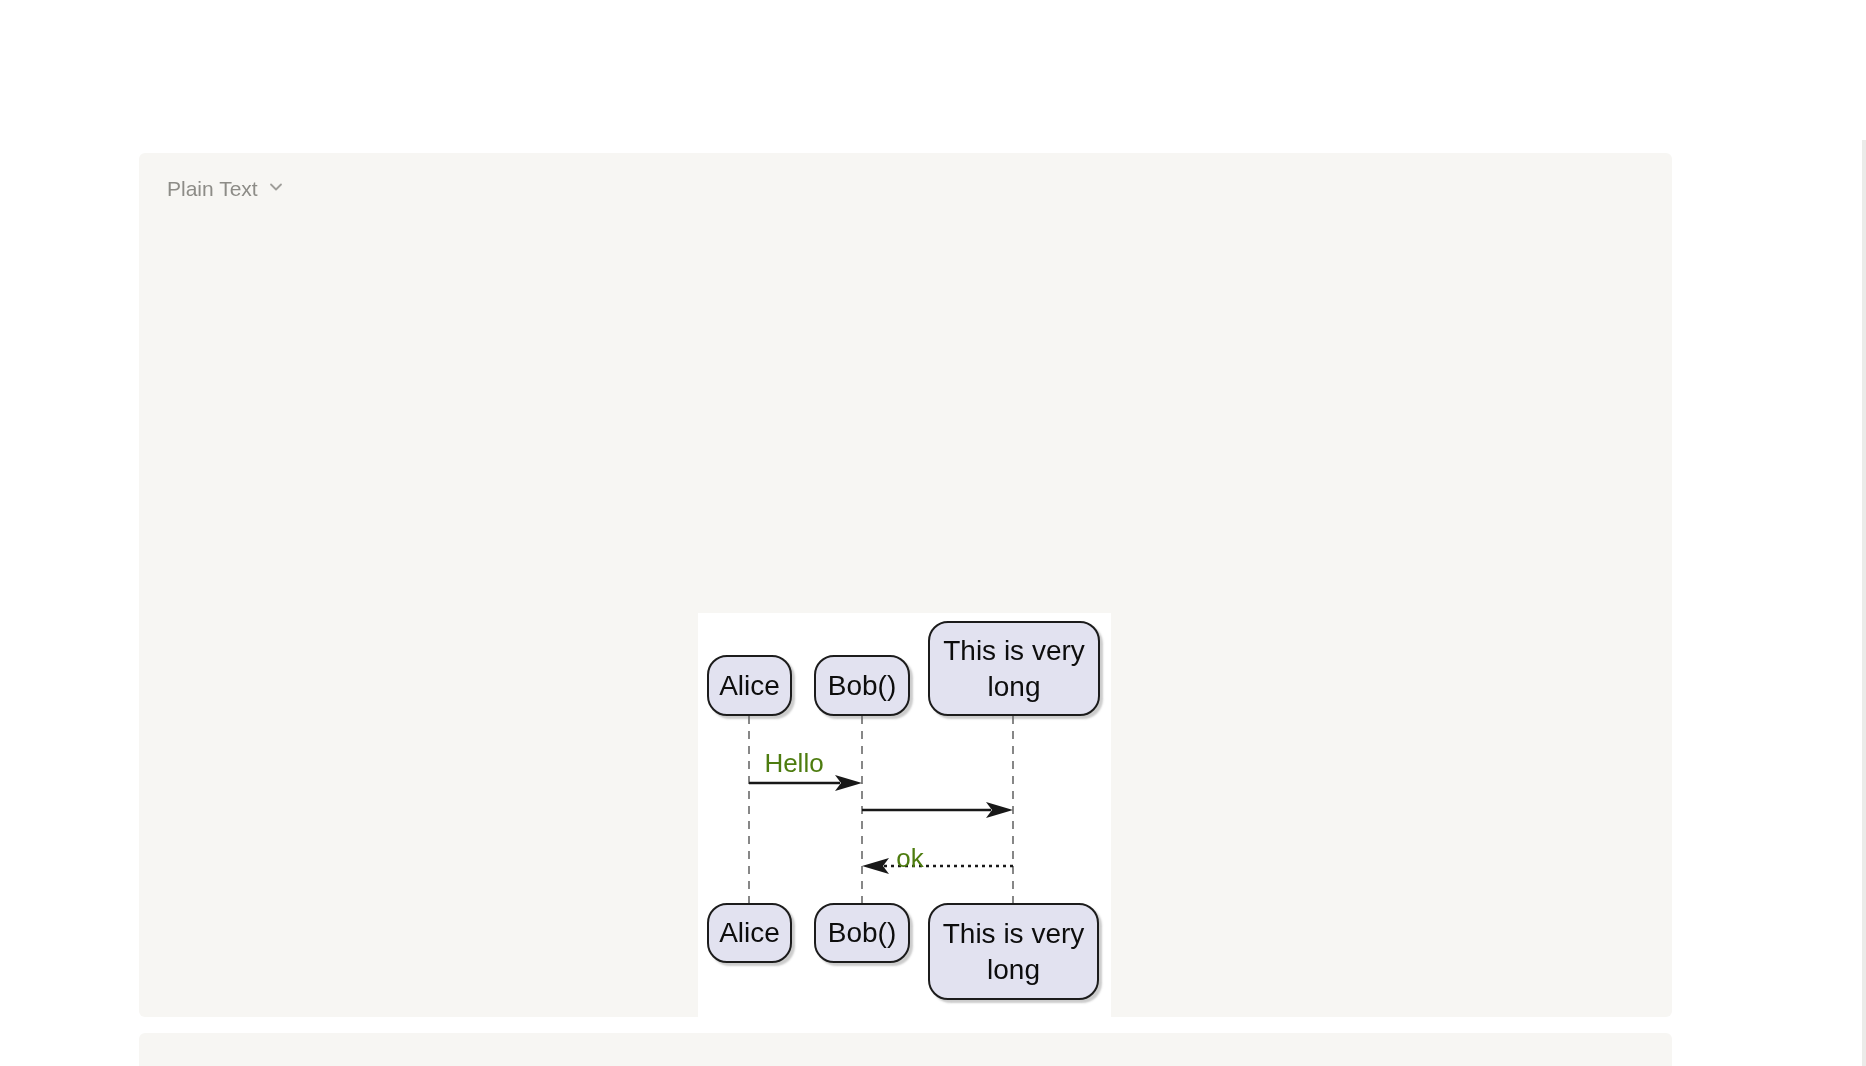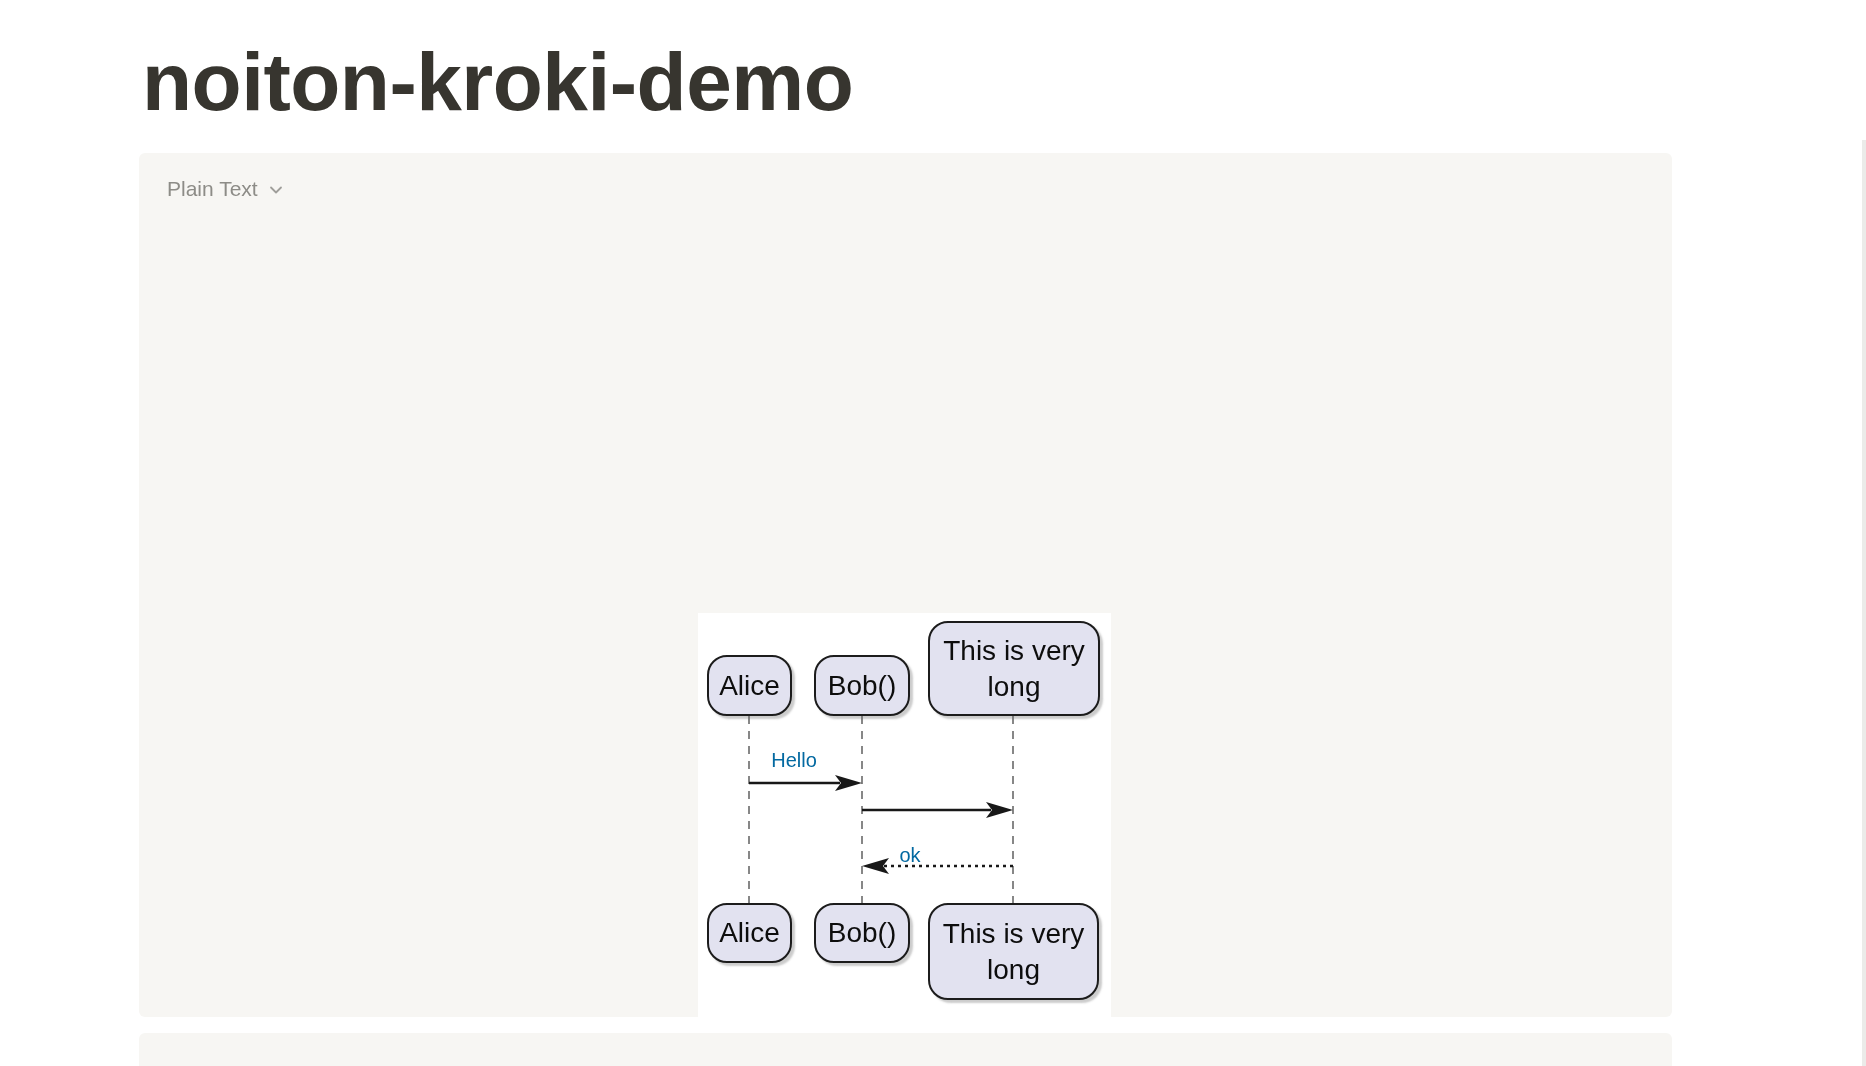--- a/index.html
+++ b/index.html
@@ -44,21 +44,21 @@
     width: 1533px;
     height: 60px;
     background: #f7f6f3;
     border-radius: 6px;
   }
   .lang-selector {
     position: absolute;
     left: 28px;
     top: 22px;
     display: flex;
-    align-items: center;
+    align-items: flex-start;
     gap: 9px;
     cursor: pointer;
   }
   .lang-label {
     font-size: 21px;
     color: #8d8c87;
     line-height: 1.3;
   }
   .chevron {
     width: 18px;
@@ -106,42 +106,41 @@
     box-sizing: border-box;
   }
   .pbox.top-alice    { left: 9px;   top: 42px;  width: 85px;  height: 61px; }
   .pbox.top-bob      { left: 116px; top: 42px;  width: 96px;  height: 61px; }
   .pbox.top-long     { left: 230px; top: 8px;   width: 172px; height: 95px; }
   .pbox.bot-alice    { left: 9px;   top: 290px; width: 85px;  height: 60px; }
   .pbox.bot-bob      { left: 116px; top: 290px; width: 96px;  height: 60px; }
   .pbox.bot-long     { left: 230px; top: 290px; width: 171px; height: 97px; }
   .msg-label {
     position: absolute;
-    font-size: 20px;
-    color: #0369a1;
+    font-size: 26px;
+    color: #4d7c0f;
     text-align: center;
     line-height: 1.1;
   }
   .msg-label.hello { left: 56px;  top: 136px; width: 80px; }
   .msg-label.ok    { left: 186px; top: 231px; width: 52px; }
   .scroll-edge {
     position: absolute;
     right: 0;
     top: 140px;
     width: 4px;
     height: 926px;
     background: #ebebe9;
   }
 </style>
 </head>
 <body>
 
 <div id="page-root">
 
-  <h1 class="page-title">noiton-kroki-demo</h1>
 
   <div class="code-block">
     <div class="lang-selector">
       <span class="lang-label">Plain Text</span>
       <svg class="chevron" viewBox="0 0 18 18">
         <polyline points="4,6.5 9,11.5 14,6.5" fill="none" stroke="#9f9e9a" stroke-width="1.8" stroke-linecap="round" stroke-linejoin="round"></polyline>
       </svg>
     </div>
   </div>
 

